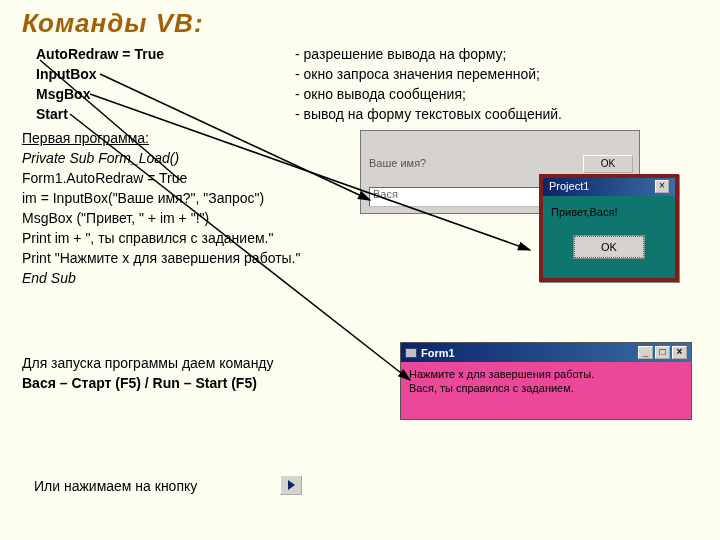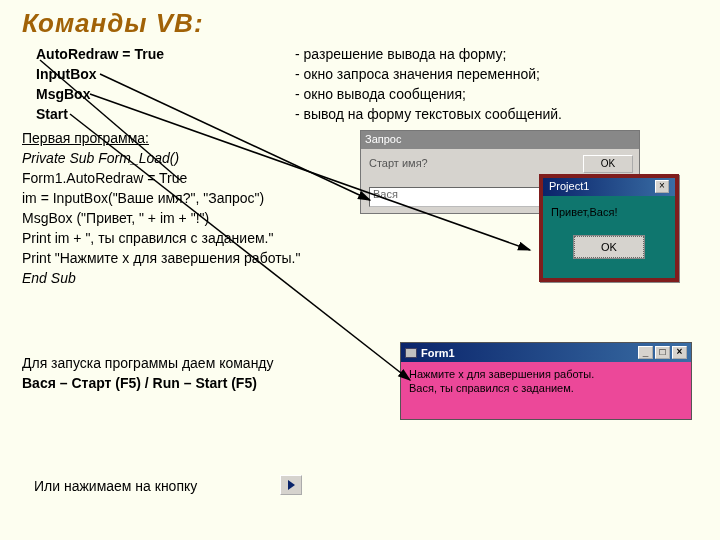--- a/index.html
+++ b/index.html
@@ -236,22 +236,21 @@
 
 <div class="bodytxt" style="left:22px;top:355px">Для запуска программы даем команду</div>
 <div class="bodytxt" style="left:22px;top:375px;font-weight:bold">Вася – Старт (F5) / Run – Start (F5)</div>
 
 <div class="bodytxt" style="left:34px;top:478px">Или нажимаем на кнопку</div>
 <div class="startbtn">
   <div class="tri"></div>
 </div>
 
 <div class="inputbox">
-  <div class="titlebar">Запрос</div>
-  <div class="label">Старт имя?</div>
+  <div class="label">Ваше имя?</div>
   <div class="field">Вася</div>
   <div class="btn" style="top:24px">OK</div>
   <div class="btn" style="top:46px">Отмена</div>
 </div>
 
 <div class="msgbox">
   <div class="titlebar">
     <span>Project1</span>
     <div class="closebtn">×</div>
   </div>

